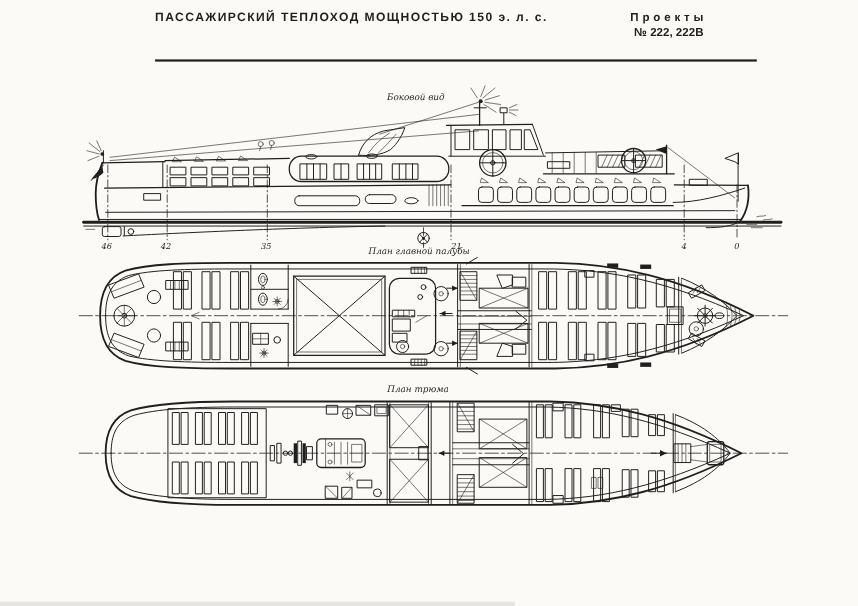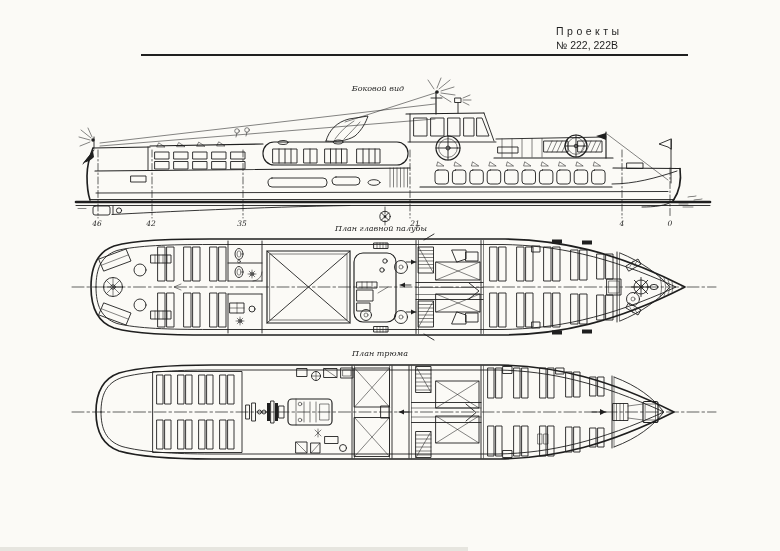--- a/index.html
+++ b/index.html
@@ -5,41 +5,42 @@
   :root{ --ink:#1f1f1f; --paper:#fbfaf6; }
   html,body{margin:0;padding:0;}
   body{
     width:780px;height:551px;position:relative;overflow:hidden;
     background:var(--paper);
     font-family:"Liberation Sans", sans-serif;
     color:var(--ink);
   }
   .hdr-title{position:absolute;left:141px;top:9px;font-weight:bold;font-size:11px;
     letter-spacing:1.3px;line-height:14px;white-space:nowrap;}
-  .hdr-proj{position:absolute;left:556px;top:9px;width:104px;text-align:left;
-    font-weight:normal;font-size:10.5px;line-height:14px;white-space:nowrap;margin-top:15px;}
+  .hdr-proj{position:absolute;left:556px;top:9px;width:104px;text-align:center;
+    font-weight:bold;font-size:10.5px;line-height:14px;white-space:nowrap;}
   .hdr-proj .pl{letter-spacing:3.5px;}
   .hdr-rule{position:absolute;left:141px;top:54px;width:547px;height:2px;background:var(--ink);}
   .scan-edge{position:absolute;left:0;bottom:0;width:60%;height:4px;background:#dddcd6;opacity:.7;}
   svg{position:absolute;left:0;top:0;color:var(--ink);}
   .s{stroke:currentColor;fill:none;stroke-width:.9;stroke-linecap:round;stroke-linejoin:round;}
   .hull{stroke-width:1.65;}
   .med{stroke-width:1.15;}
   .thin{stroke-width:.55;}
   .fillink{fill:currentColor;stroke:none;}
   .cl{stroke-dasharray:12 3 2.5 3;stroke-width:.7;}
   .fr{stroke-dasharray:7 2.5 1.5 2.5;stroke-width:.7;}
   text{fill:currentColor;stroke:none;font-family:"DejaVu Serif", serif;font-style:italic;}
   .lbl{font-size:8px;}
   .frlbl{font-size:7.5px;}
 </style>
 </head>
 <body>
 
 <div class="hdr-title">
+  <div>ПАССАЖИРСКИЙ ТЕПЛОХОД МОЩНОСТЬЮ 150 э. л. с.</div>
 </div>
 <div class="hdr-proj">
   <div class="pl">Проекты</div>
   <div>№ 222, 222В</div>
 </div>
 <div class="hdr-rule"></div>
 
 <svg width="780" height="551" viewBox="0 0 780 551">
 
   <g>

